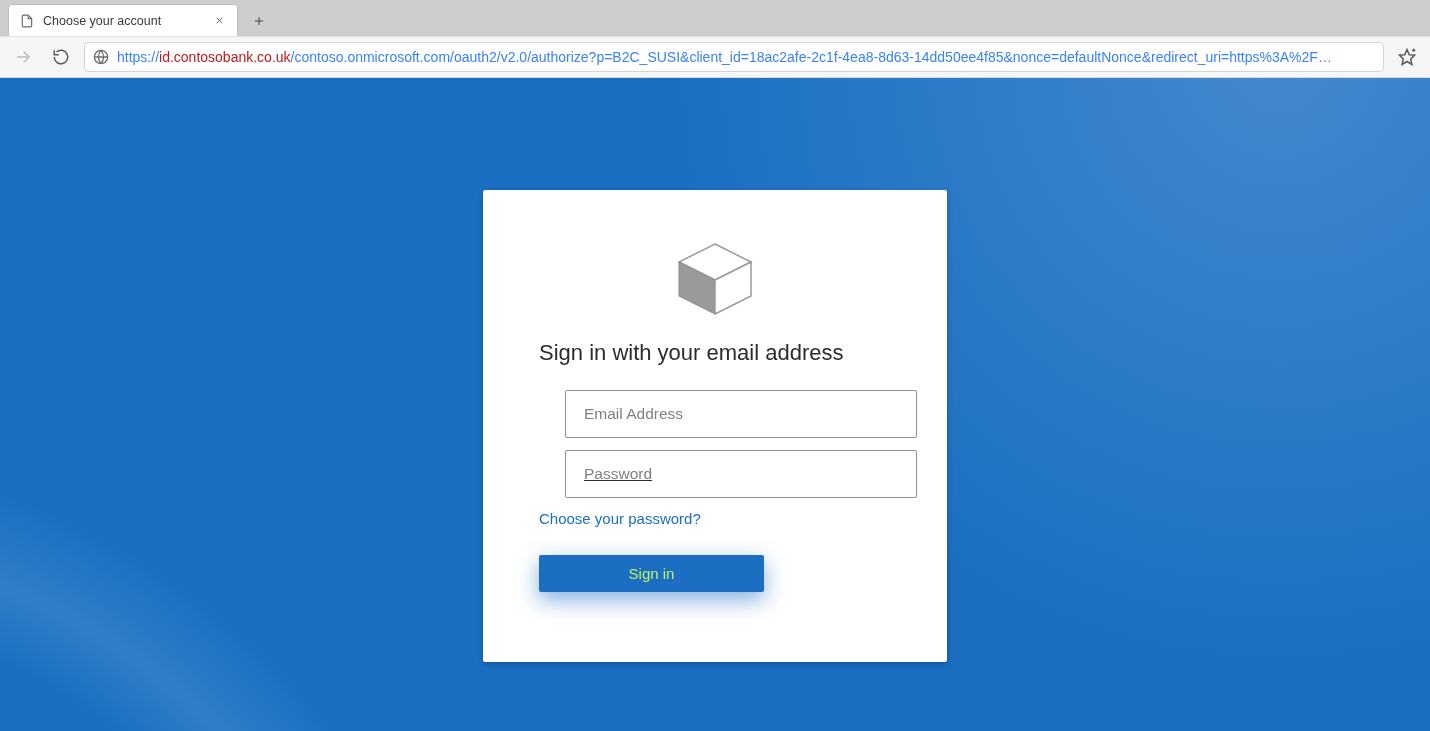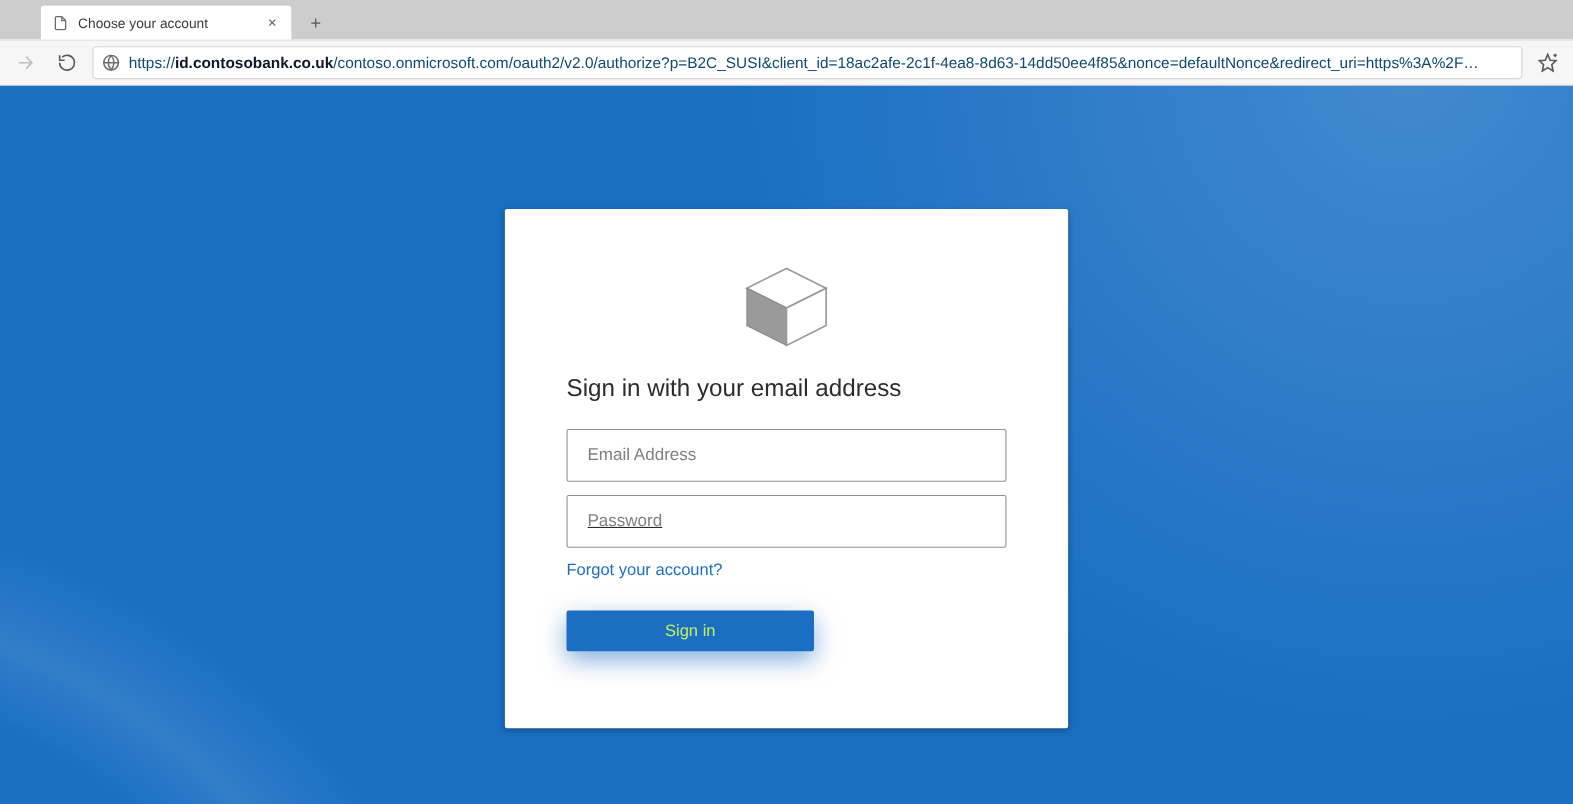--- a/index.html
+++ b/index.html
@@ -1,19 +1,19 @@
 <!DOCTYPE html>
 <html><head>
   <meta charset="utf-8">
   <style>
     * { margin: 0; padding: 0; box-sizing: border-box; }
     html, body { width: 1430px; height: 731px; overflow: hidden; font-family: "Segoe UI", -apple-system, BlinkMacSystemFont, sans-serif; }
 
     
-    .chrome          { background: #cdcdcd; height: 36px; display: flex; align-items: flex-end; padding-left: 28px; }
+    .chrome          { background: #cdcdcd; height: 36px; display: flex; align-items: flex-end; }
     .tabstrip        { display: flex; align-items: flex-end; height: 36px; padding-left: 8px; }
     .tab             { display: flex; align-items: center; gap: 8px; height: 32px; padding: 0 10px 0 10px;
                        background: #ffffff; border: 1px solid #bfbfbf; border-bottom: none;
                        border-top-left-radius: 4px; border-top-right-radius: 4px; min-width: 230px;
                        font-size: 12.5px; color: #3a3a3a; }
     .tab .spacer     { flex: 1; }
     .tab-close       { width: 16px; height: 16px; display:flex; align-items:center; justify-content:center;
                        color:#555; cursor:pointer; }
     .newtab          { width: 30px; height: 30px; margin-left:6px; display:flex; align-items:center;
                        justify-content:center; color:#555; }
@@ -23,44 +23,44 @@
                        display:flex; align-items:center; padding:0 8px; gap:8px; }
     .tool-btn        { width:30px; height:30px; display:flex; align-items:center; justify-content:center;
                        color:#5a5a5a; border-radius:4px; }
     .tool-btn.disabled { color:#bdbdbd; }
 
     .addr            { flex:1; height:30px; border:1px solid #d5d5d5; border-radius:4px; background:#ffffff;
                        display:flex; align-items:center; padding:0 8px; gap:8px; overflow:hidden; }
     .addr .globe     { color:#6c6c6c; flex:0 0 auto; }
     .addr .url       { font-size:14px; white-space:nowrap; overflow:hidden; text-overflow:ellipsis;
                        color:#7b7b7b; flex:1; } 
-    .addr .url .muted  { color:#0c4a6e; }
-    .addr .url .host   { color:#0f172a; font-weight:700; }
+    .addr .url .muted  { color:#3b82f6; }
+    .addr .url .host   { color:#b91c1c; font-weight:400; }
 
     
     .page            { position:relative; width:100%; height:calc(731px - 36px - 42px); overflow:hidden;
                        background:#1a6fc3; }
     .page::before    { 
                        content:""; position:absolute; width:1700px; height:1700px;
                        left:430px; top:-870px; border-radius:50%;
                        background:radial-gradient(closest-side, rgba(255,255,255,0.18), rgba(255,255,255,0) 72%); }
     .page::after     { 
                        content:""; position:absolute; width:1800px; height:1800px;
                        left:-1120px; top:180px; border-radius:50%;
                        background:radial-gradient(closest-side, rgba(255,255,255,0.0) 60%, rgba(255,255,255,0.10) 68%, rgba(255,255,255,0) 78%); }
 
     
-    .card            { position:relative; z-index:2; width:512px; background:#ffffff;
+    .card            { position:relative; z-index:2; width:464px; background:#ffffff;
                        margin:112px auto 0 auto; border-radius:2px;
                        box-shadow:0 2px 6px rgba(0,0,0,0.25); padding:52px 56px 70px 56px; }
     .card .logo      { display:flex; justify-content:center; margin-bottom:24px; }
     .card h1         { font-size:22px; font-weight:400; color:#2c2c2c; margin-bottom:24px; }
 
     .field           { width:100%; height:48px; border:1px solid #919191; border-radius:2px;
-                       padding:0 18px; font-size:15.5px; color:#2c2c2c; background:#fff; margin-bottom:12px; }
+                       padding:0 18px; font-size:15.5px; color:#2c2c2c; background:#fff; margin-bottom:12px;margin-left:26px; }
     .field::placeholder { color:#808080; }
     .field:last-of-type { margin-bottom:12px;text-decoration:underline; }
 
     .forgot          { display:inline-block; color:#1b6ec2; font-size:15px; text-decoration:none;
                        margin-bottom:28px; }
 
     .signin          { display:block; width:225px; height:37px; border:none; border-radius:2px;
                        background:#1b6ec2; color:#bef264; font-size:15px; cursor:pointer;
                        box-shadow:0 8px 22px rgba(27,110,194,0.55); }
 
@@ -143,17 +143,17 @@
         <polygon points="76,20 40,38 40,72 76,54" fill="#ffffff" stroke="#9a9a9a" stroke-width="1.5"></polygon>
       </svg>
     </div>
 
     <h1>Sign in with your email address</h1>
 
     <input class="field" type="text" placeholder="Email Address" style="">
 
     <input class="field" type="password" placeholder="Password" style="">
 
-    <a href="#" class="forgot">Forgot your account?</a>
+    <a href="#" class="forgot">Choose your password?</a>
 
     <button class="signin">Sign in</button>
   </div>
 </div>
 
 </body></html>

